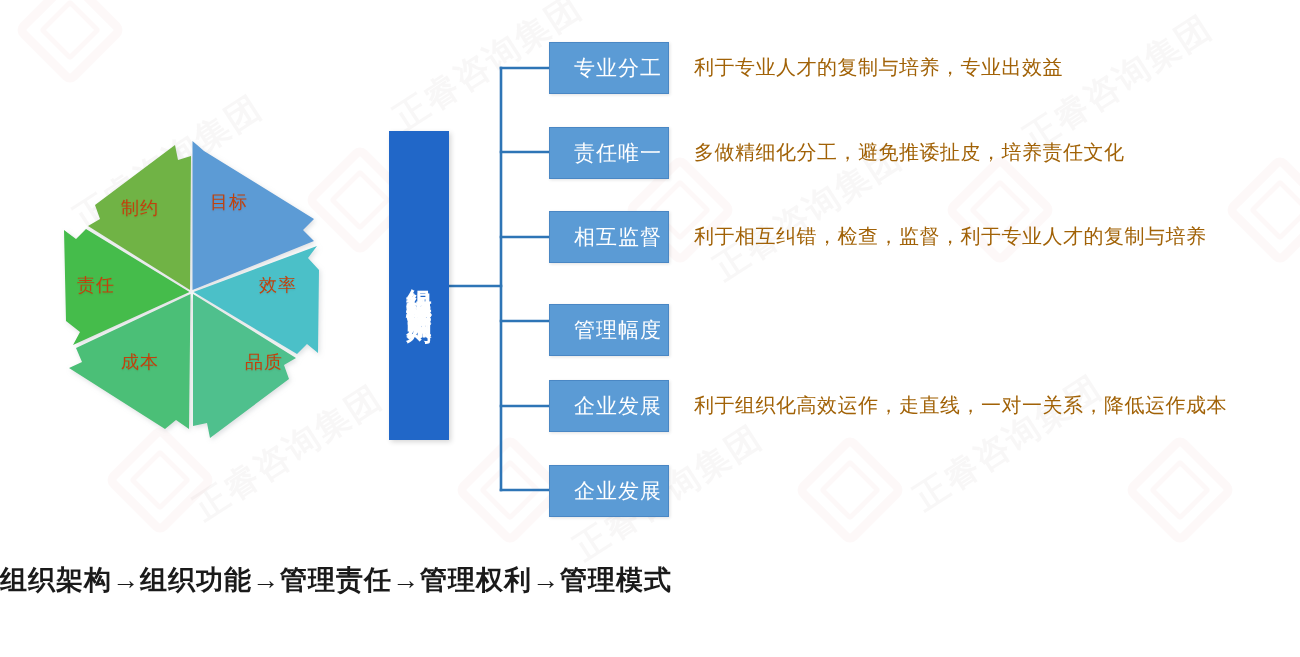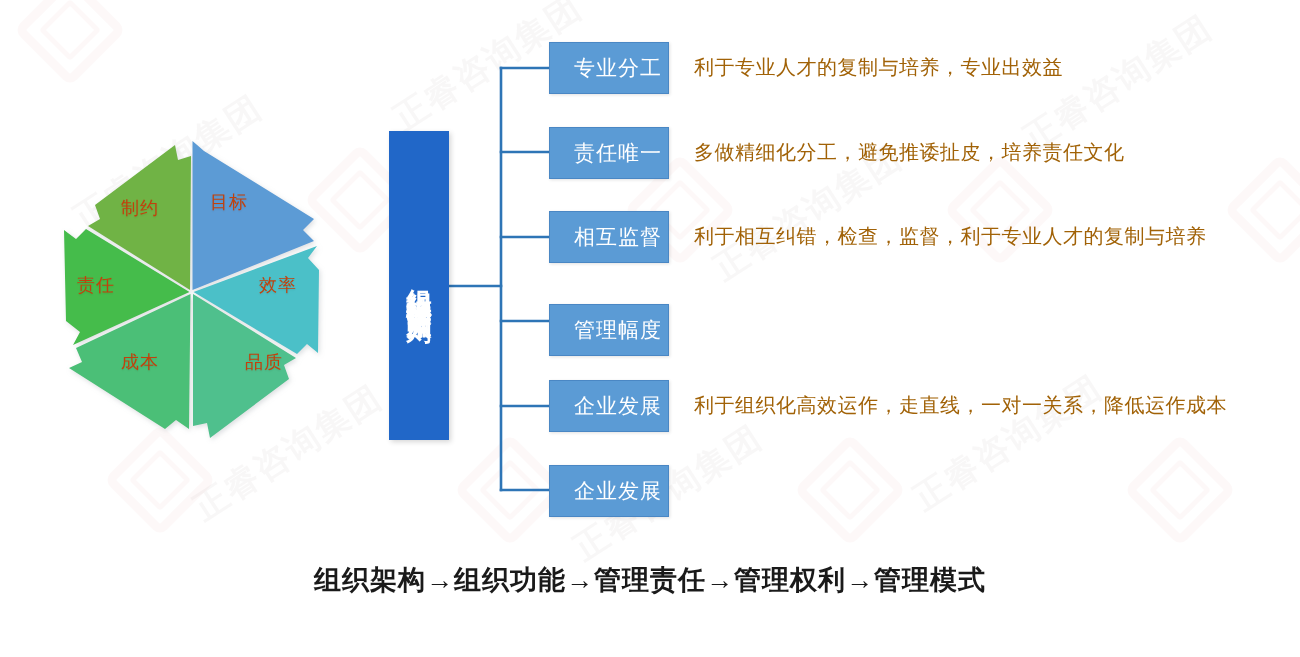--- a/index.html
+++ b/index.html
@@ -136,21 +136,21 @@
     white-space: nowrap;
     letter-spacing: 0.5px;
   }
 
   
   #footer-line {
     position: absolute;
     left: 0;
     top: 562px;
     width: 1300px;
-    text-align: center;
+    text-align: left;
     font-size: 27px;
     font-weight: 700;
     color: #1a1a1a;
     letter-spacing: 1px;
     z-index: 3;
   }
 </style>
 </head>
 <body>
 

